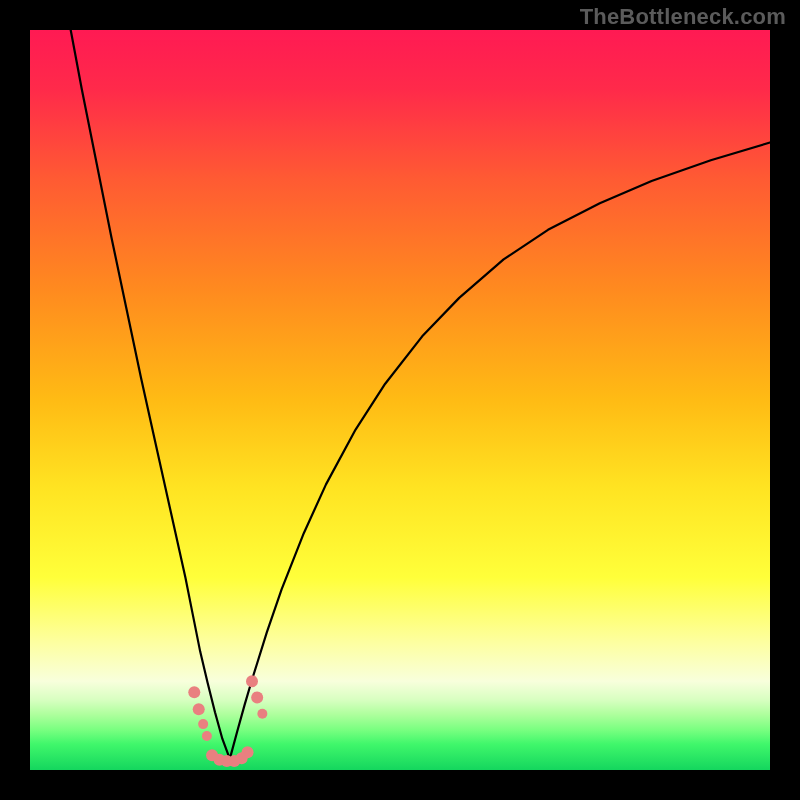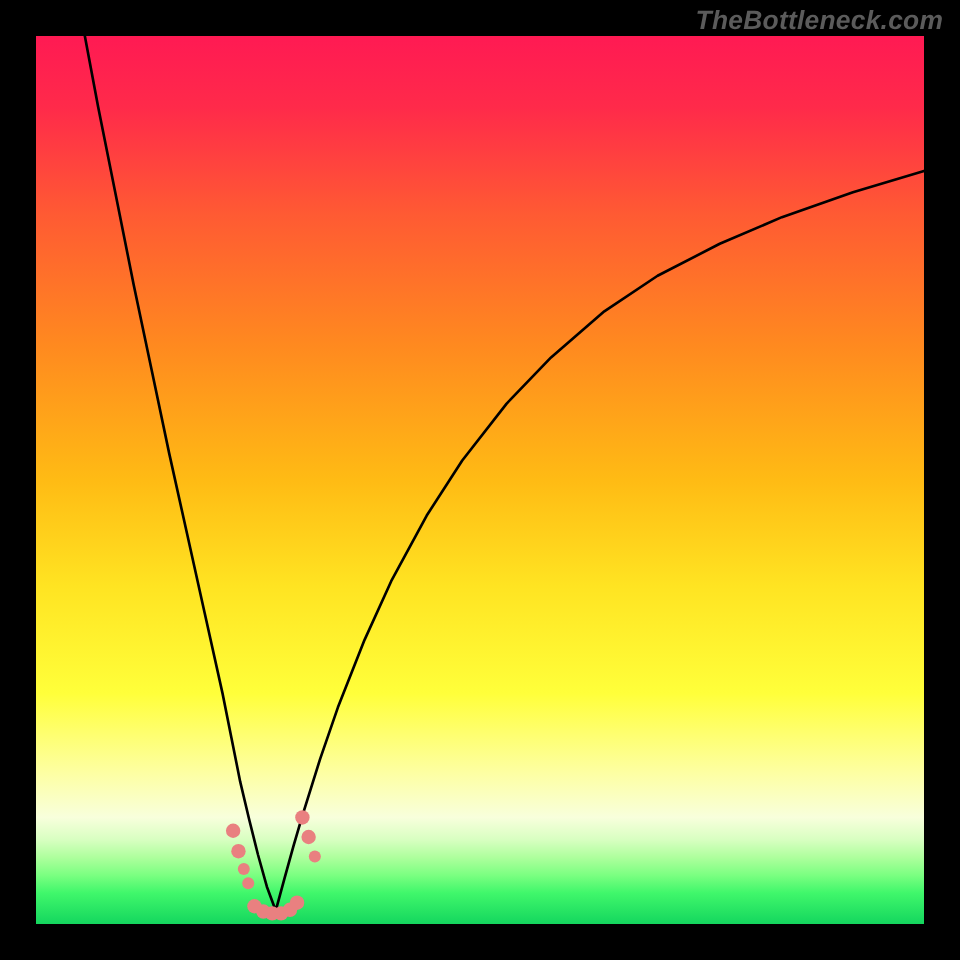--- a/index.html
+++ b/index.html
@@ -9,21 +9,20 @@
     height: 800px;
     background: #000;
     font-family: Arial, Helvetica, sans-serif;
     overflow: hidden;
   }
   .frame {
     position: relative;
     width: 800px;
     height: 652px;
     background: #000;
-    font-style: italic;
   }
   .watermark {
     position: absolute;
     top: 4px;
     right: 14px;
     font-size: 22px;
     font-weight: 600;
     color: #5b5b5b;
     letter-spacing: 0.2px;
     z-index: 10;

